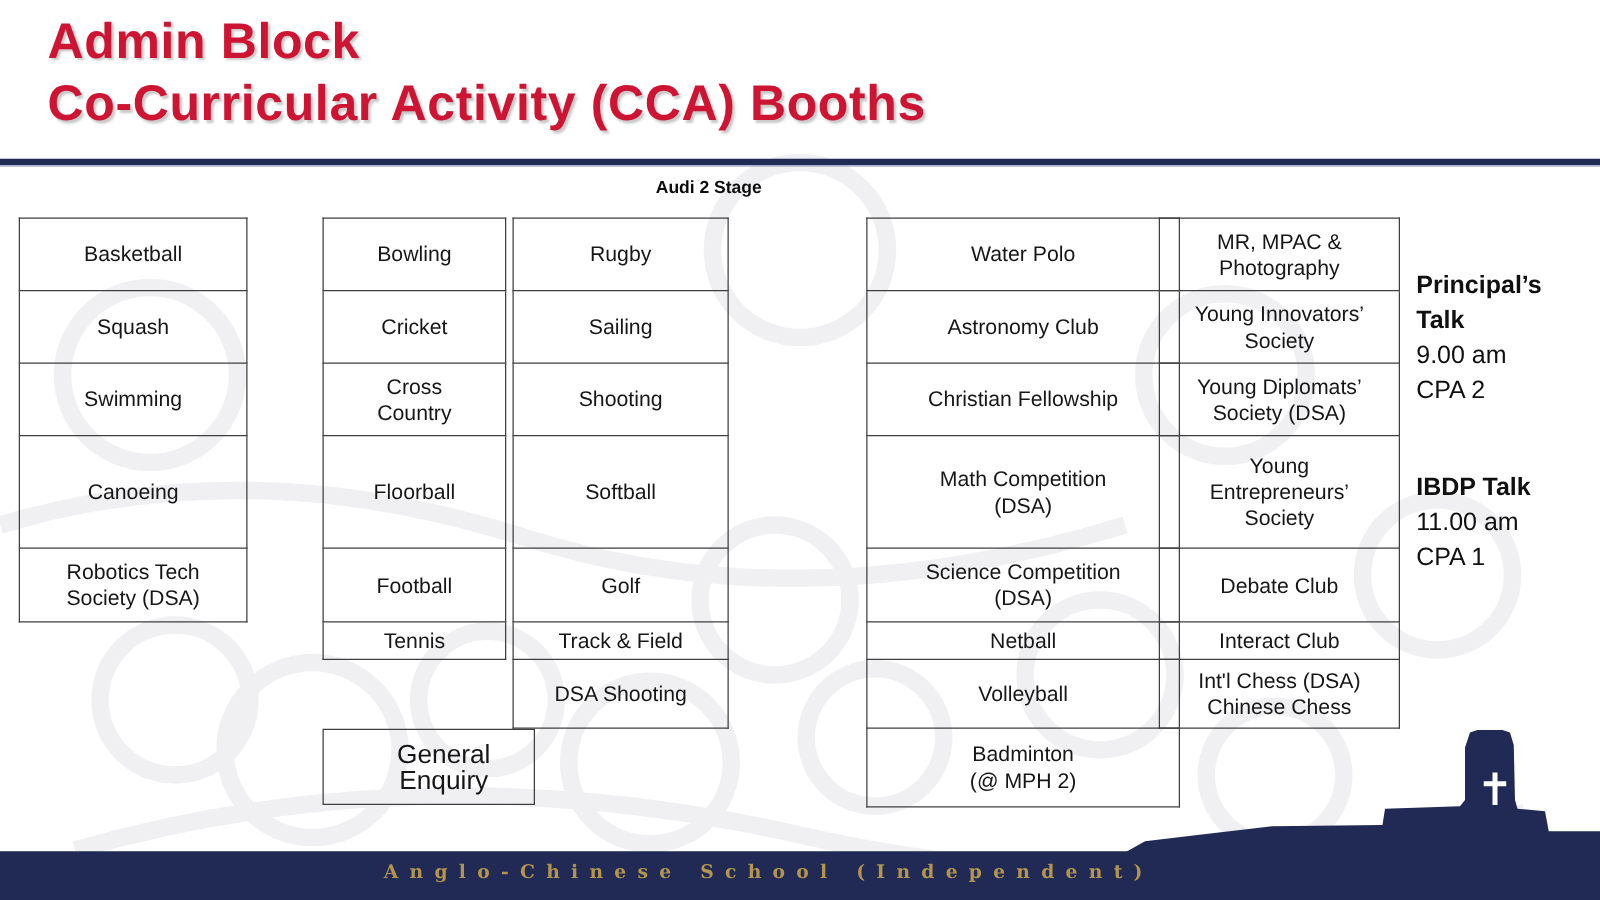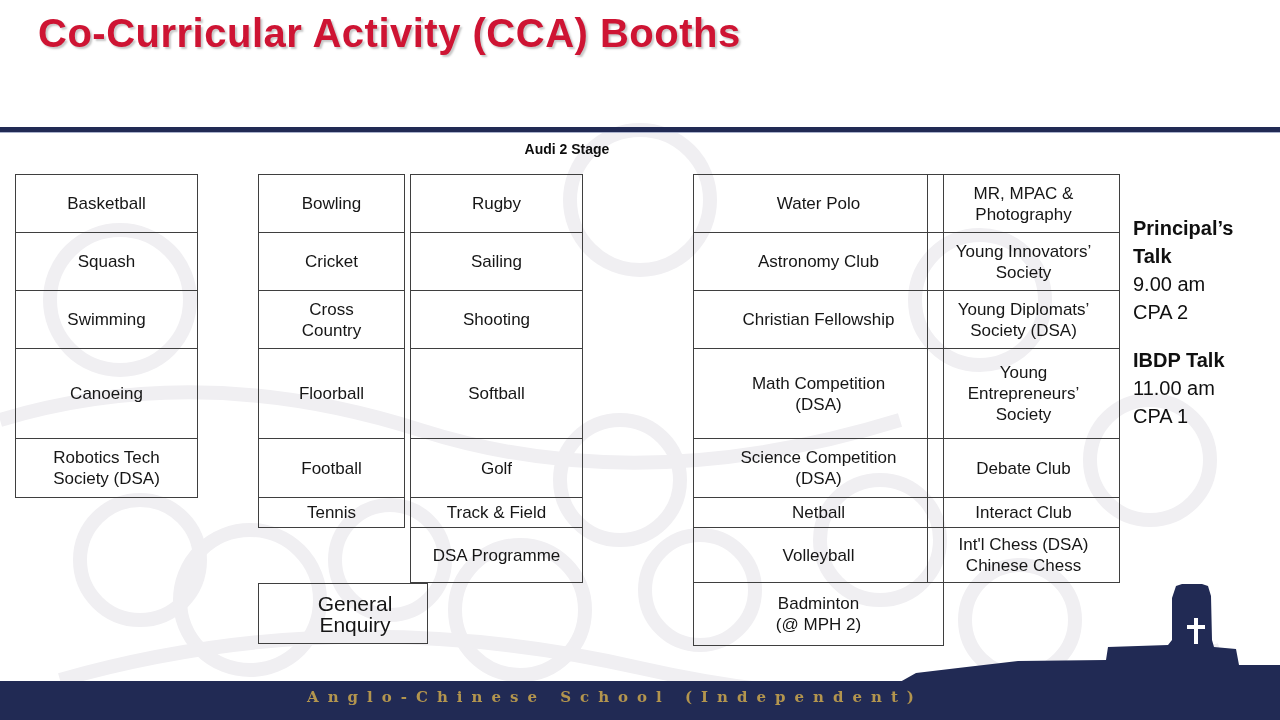--- a/index.html
+++ b/index.html
@@ -37,21 +37,21 @@
   tr.h30{height:30px}tr.h55{height:55px}tr.h63{height:63px}
   .general{
     position:absolute;left:258px;top:583px;width:144px;height:59px;z-index:2;
     border:1.5px solid #3f3f3f;display:flex;align-items:center;justify-content:center;
     text-align:center;white-space:pre-line;font-size:21px;line-height:21px;color:#161616;padding-left:24px;
   }
   
   .info{position:absolute;left:1133px;top:214px;width:134px;z-index:2;
         font-size:20px;line-height:28px;color:#101010;}
   .info .etitle{font-weight:bold;}
-  .event2{margin-top:20px;}
+  .event2{margin-top:50px;}
   
   .bar{position:absolute;left:0;top:681px;width:1280px;height:39px;background:#212A54;z-index:3;}
   .silhouette{position:absolute;left:0;top:0;width:1280px;height:720px;z-index:4;pointer-events:none;}
   .school{
     position:absolute;left:0;top:688px;width:1230px;z-index:5;
     text-align:center;font-family:"DejaVu Serif",serif;font-weight:bold;
     color:#B3954E;font-size:15px;letter-spacing:9px;white-space:nowrap;
   }
 </style>
 </head>
@@ -72,20 +72,21 @@
       <circle cx="1020" cy="620" r="55"></circle>
         <circle cx="640" cy="200" r="70"></circle>
       <circle cx="980" cy="300" r="65"></circle>
         <circle cx="1150" cy="460" r="60"></circle>
       <path d="M60 680 Q 340 600 640 668 T 1220 650"></path>
       <path d="M0 420 Q 200 360 420 430 T 900 420"></path>
     </g>
   </svg>
 
   <div class="title">
+    <div>Admin Block</div>
     <div>Co-Curricular Activity (CCA) Booths</div>
   </div>
   <div class="rule"></div>
 
   <div class="stage">Audi 2 Stage</div>
 
   <table class="booths t1">
     <tbody>
         <tr class="h58">
           <td>Basketball</td>
@@ -144,21 +145,21 @@
     <tr class="h90">
           <td>Softball</td>
         </tr>
     <tr class="h59">
           <td>Golf</td>
         </tr>
     <tr class="h30">
           <td>Track &amp; Field</td>
         </tr>
     <tr class="h55">
-          <td>DSA Programme</td>
+          <td>DSA Shooting</td>
         </tr>
   </tbody>
     </table>
 
   <div class="general">General
 Enquiry</div>
 
   <table class="booths t4">
     <tbody>
         <tr class="h58">

